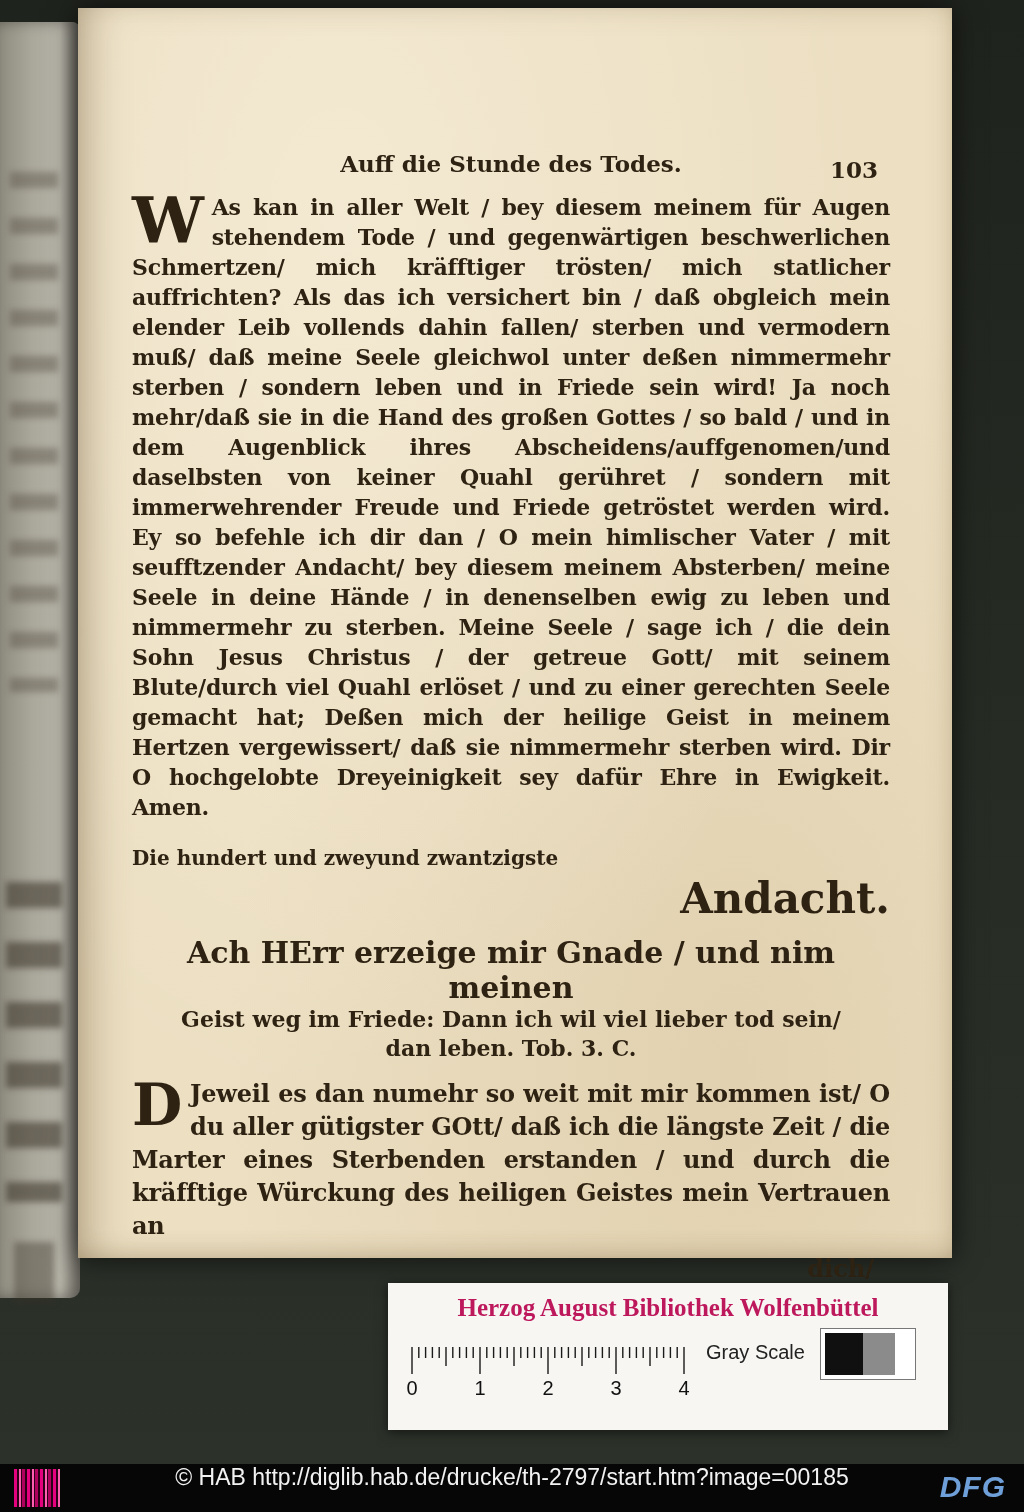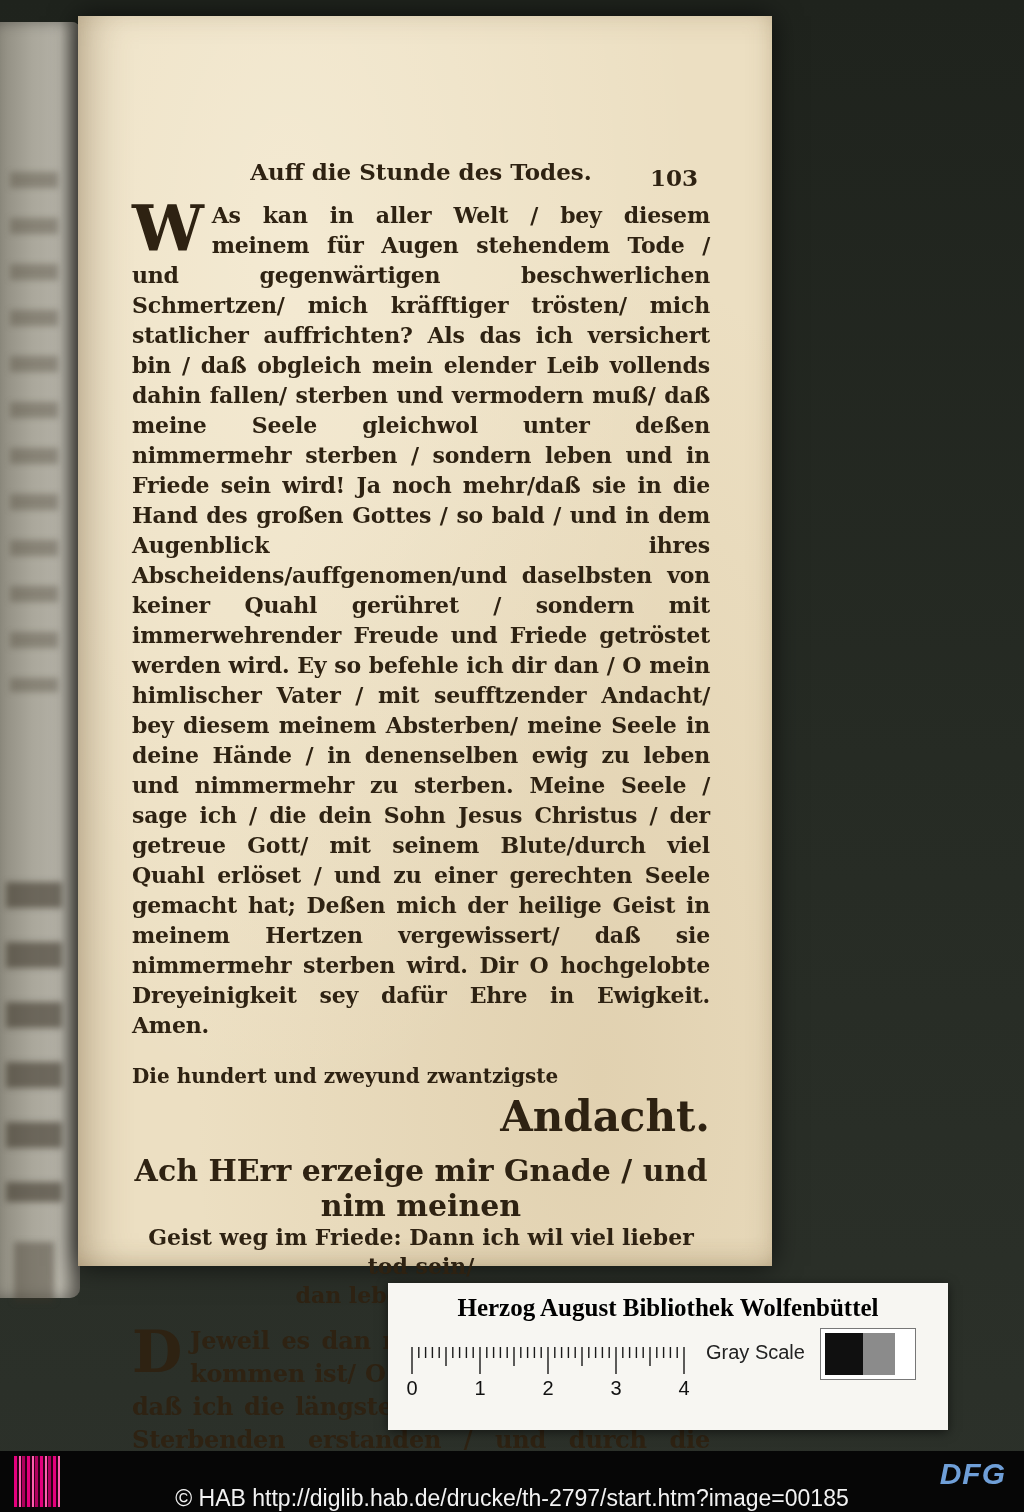--- a/index.html
+++ b/index.html
@@ -16,21 +16,21 @@
     box-shadow:inset -8px 0 14px rgba(0,0,0,.35);
   }
   .ghost-a,.ghost-b,.ghost-c{position:absolute;filter:blur(3px);}
   .ghost-a{left:10px;top:150px;width:48px;height:520px;
     background:repeating-linear-gradient(180deg,rgba(70,62,48,.35) 0 16px,transparent 16px 46px);}
   .ghost-b{left:6px;top:860px;width:56px;height:320px;
     background:repeating-linear-gradient(180deg,rgba(55,48,36,.55) 0 26px,transparent 26px 60px);}
   .ghost-c{left:14px;top:1220px;width:40px;height:60px;background:rgba(60,52,40,.4);}
   
   .page{
-    position:absolute;left:78px;top:16px;width:694px;height:1250px;
+    position:absolute;left:78px;top:8px;width:874px;height:1250px;
     background:
       radial-gradient(ellipse at 30% 18%,rgba(255,250,235,.4),transparent 60%),
       radial-gradient(ellipse at 75% 85%,rgba(175,145,95,.18),transparent 55%),
       #ecdfc2;
     box-shadow:0 0 26px rgba(0,0,0,.65),
       inset 28px 0 46px -22px rgba(95,72,40,.45),
       inset -12px 0 30px -18px rgba(120,95,55,.35),
       inset 0 -14px 30px -18px rgba(120,95,55,.30);
     color:#2e2212;
   }
@@ -47,36 +47,36 @@
   .devotion{margin-top:14px;font-size:24px;line-height:33px;font-weight:bold;
     text-align:justify;letter-spacing:-0.2px;}
   .devotion .dropcap{font-size:58px;line-height:50px;}
   .catchword{clear:both;text-align:right;font-size:24px;font-weight:bold;padding-right:16px;margin-top:12px;}
   
   .cal-card{
     position:absolute;left:388px;top:1283px;width:560px;height:147px;
     background:#f7f6f2;box-shadow:0 2px 10px rgba(0,0,0,.55);
   }
   .cal-title{margin-top:11px;text-align:center;font-family:"Liberation Serif",serif;
-    font-weight:bold;font-size:25px;color:#000000;}
+    font-weight:bold;font-size:25px;color:#be185d;}
   .ruler{position:absolute;left:22px;top:64px;width:290px;}
   .ruler svg{display:block;}
   .ruler-numbers{position:relative;height:24px;font-family:"Liberation Sans",sans-serif;
     font-size:20px;color:#111;}
   .ruler-numbers span{position:absolute;width:16px;text-align:center;top:0;}
   .gs-label{position:absolute;left:318px;top:58px;font-family:"Liberation Sans",sans-serif;
     font-size:20px;color:#222;}
   .patches{position:absolute;left:432px;top:45px;width:96px;height:52px;
     background:#fff;border:1px solid #777;display:flex;align-items:center;padding:0 0 0 4px;box-sizing:border-box;}
   .patch-black{width:38px;height:42px;background:#101010;}
   .patch-gray{width:32px;height:42px;background:#8b8b8b;}
   
   .footer-bar{
-    position:absolute;left:0;bottom:0;width:1024px;height:61px;background:#060606;
-    display:flex;align-items:flex-end;
+    position:absolute;left:0;bottom:0;width:1024px;height:48px;background:#060606;
+    display:flex;align-items:flex-start;
   }
   .color-bars{position:absolute;left:14px;top:5px;bottom:5px;width:46px;
     background:repeating-linear-gradient(90deg,
       #e5007d 0 3px,#2a0016 3px 5px,#ff5fb0 5px 7px,#2a0016 7px 8px,
       #b0005e 8px 11px,#2a0016 11px 13px);}
   .copyright{margin:0 auto;color:#f2f2f2;font-family:"Liberation Sans",sans-serif;font-size:23px;}
   .dfg{position:absolute;right:18px;top:6px;color:#6f9fd8;font-family:"Liberation Sans",sans-serif;
     font-weight:bold;font-style:italic;font-size:30px;letter-spacing:1px;}
 </style>
 </head>

